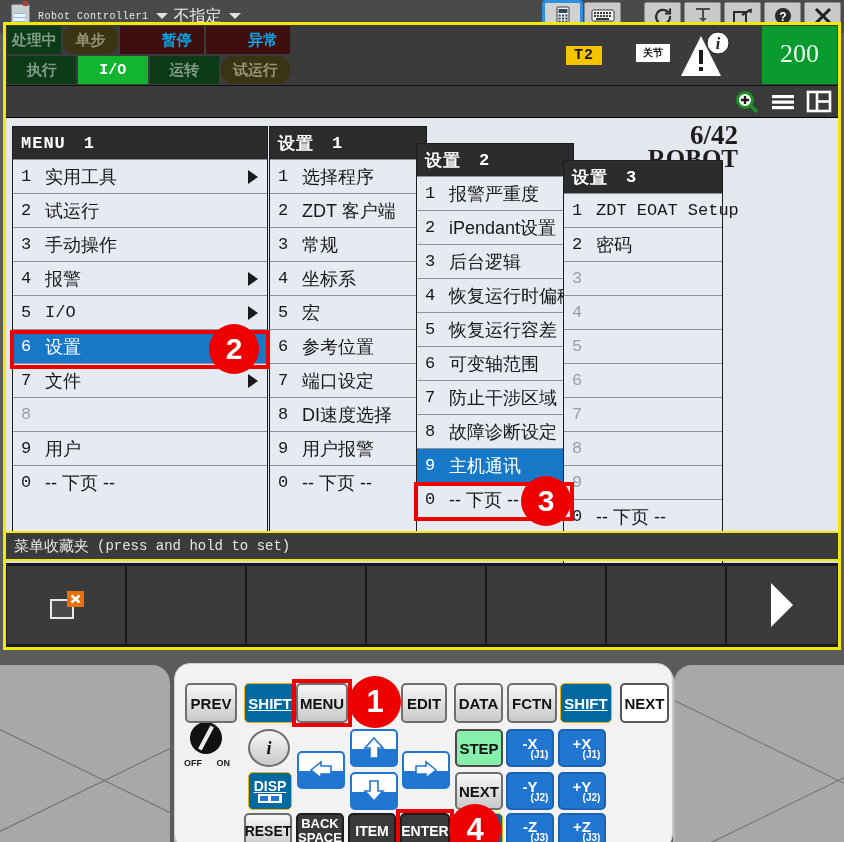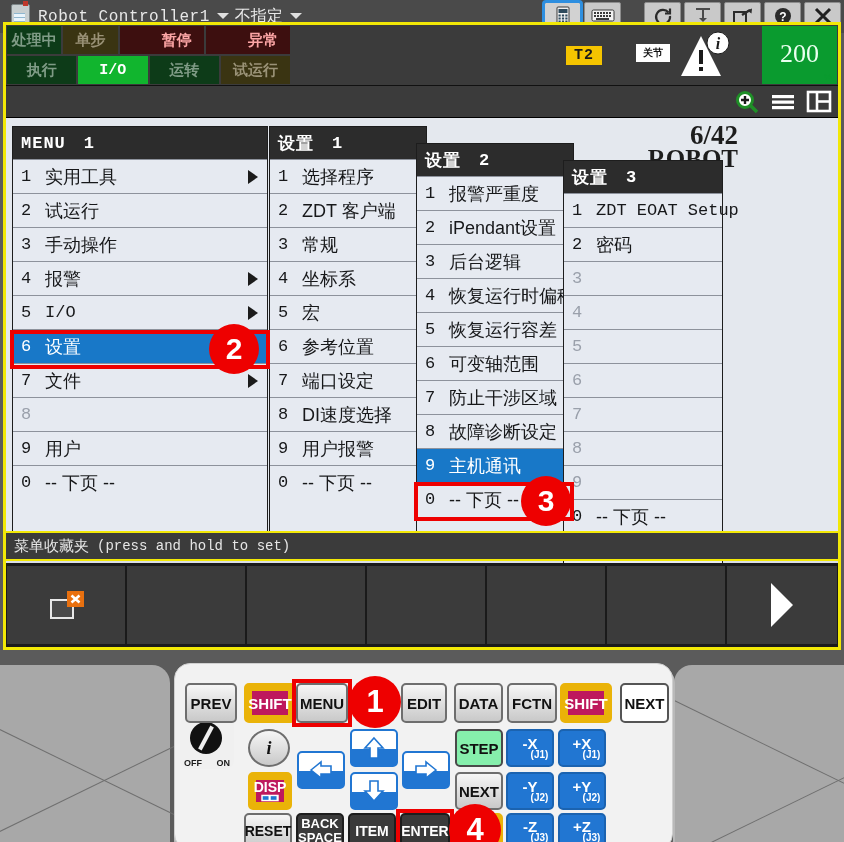--- a/index.html
+++ b/index.html
@@ -29,21 +29,21 @@
       linear-gradient(to bottom,#8fb7cf 1px,transparent 1px),
       linear-gradient(to bottom,#8fb7cf 1px,transparent 1px),
       linear-gradient(to bottom,#8fb7cf 1px,transparent 1px);
     background-size:100% 4px;
   }
   .pendant-glyph:after{
     content:"";position:absolute;left:11px;top:-4px;width:5px;height:5px;background:#c0392b;
   }
   .tb-title{
     color:#e8e8e8;font-family:"Liberation Mono","DejaVu Sans Mono",monospace;
-    font-size:16px;letter-spacing:.5px;margin-left:4px;
+    font-size:10px;letter-spacing:.5px;margin-left:4px;
   }
   .caret{
     display:inline-block;width:0;height:0;margin:0 6px 2px 7px;
     border-left:6px solid transparent;border-right:6px solid transparent;
     border-top:6px solid #e0e0e0;vertical-align:middle;
   }
   .tb-sub{color:#eaeaea;font-size:16px;}
   .tb-spacer{flex:1 1 auto;}
   .tb-btn{
     width:35px;height:27px;margin-right:3px;border-radius:2px;
@@ -65,22 +65,22 @@
     position:absolute;left:0;top:0;width:100%;height:60px;background:#3b3b3b;
     display:flex;
   }
   .stat-grid{width:285px;height:60px;display:flex;flex-direction:column;}
   .stat-row{flex:1 1 0;display:flex;}
   .stat-cell{
     flex:1 1 0;margin:1px;display:flex;align-items:center;justify-content:center;
     font-size:15px;color:#9aa39a;font-weight:bold;
   }
   .stat-cell.c-green-dk{background:#0d3b18;color:#7f9b86;}
-  .stat-cell.c-olive{background:#3a3412;color:#9a9277;}
-  .stat-cell.c-red{background:#3d0f0f;color:#fca5a5;padding-left:30px;}
+  .stat-cell.c-olive{background:#3a3412;color:#9a9277;border-radius:12px;}
+  .stat-cell.c-red{background:#3d0f0f;color:#0ea5e9;padding-left:30px;}
   .stat-cell.c-on{background:#11b52e;color:#ffffff;font-family:"Liberation Mono","DejaVu Sans Mono",monospace;}
   .stat-right{flex:1 1 auto;position:relative;}
   .badge-t2{
     position:absolute;right:160px;top:21px;background:#f5c400;color:#1a1a1a;
     font-family:"Liberation Mono","DejaVu Sans Mono",monospace;font-size:15px;font-weight:bold;
     padding:1px 8px;letter-spacing:1px;
   }
   .badge-joint{
     position:absolute;right:92px;top:19px;background:#ffffff;color:#141414;
     font-size:10px;font-weight:bold;padding:2px 7px;
@@ -220,21 +220,21 @@
   .knob-lbl{
     position:absolute;left:0;right:0;bottom:1px;display:flex;justify-content:space-between;
     padding:0 4px;font-size:9px;font-weight:bold;color:#1c1c1c;
   }
   .keygrid{position:absolute;left:0;top:0;width:100%;height:100%;}
   .key{
     position:absolute;border-radius:5px;display:flex;align-items:center;justify-content:center;
     font-weight:bold;box-sizing:border-box;text-align:center;line-height:1.0;
   }
   .k-grey{background:linear-gradient(#f6f6f6,#c9c9c9);border:2px solid #6e6e6e;color:#111;}
-  .k-blue{background:#be185d;border:8px solid #eab308;color:#fff;}
+  .k-blue{background:#0369a1;border:1px solid #eab308;color:#fff;text-decoration:underline;}
   .k-dark{background:#3a3a3a;border:2px solid #1d1d1d;color:#fff;}
   .k-step{background:#86efac;border:2px solid #4a4a4a;color:#111;}
   .k-arrow{background:linear-gradient(#ffffff 52%,#2176d2 52%);border:2px solid #2176d2;}
   .k-jog{background:#2176d2;border:2px solid #1b63b0;color:#fff;flex-direction:column;}
   .k-jog .j1{font-size:15px;}
   .k-jog .j2{font-size:10px;margin-top:-1px;padding-left:19px;}
   .k-wht{background:#ffffff;border:2px solid #555;color:#111;}
 </style>
 </head>
 <body>

